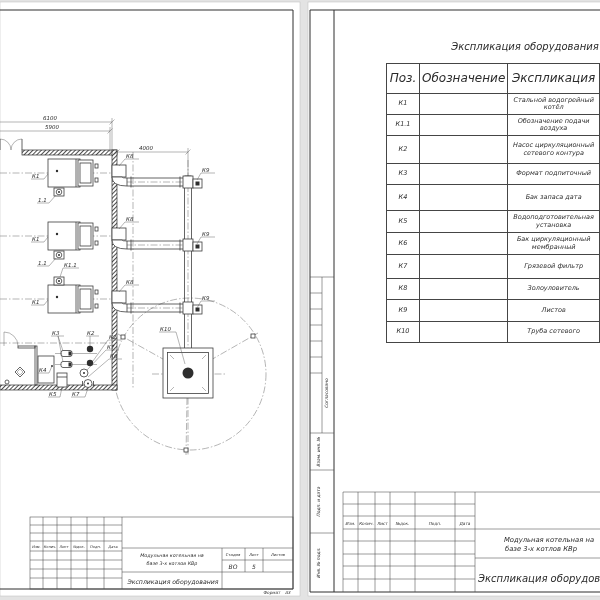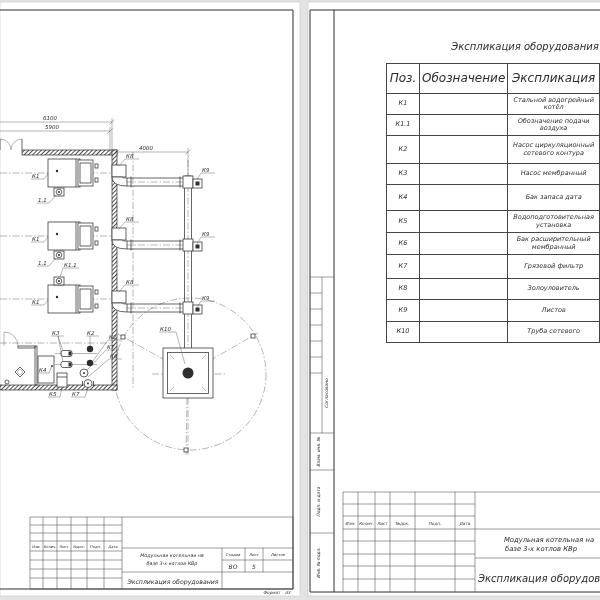--- a/index.html
+++ b/index.html
@@ -433,36 +433,36 @@
       <td>Обозначение подачи воздуха</td>
     </tr>
     <tr>
       <td>К2</td>
       <td></td>
       <td>Насос циркуляционный сетевого контура</td>
     </tr>
     <tr>
       <td>К3</td>
       <td></td>
-      <td>Насос мембранный</td>
+      <td>Формат подпиточный</td>
     </tr>
     <tr>
       <td>К4</td>
       <td></td>
       <td>Бак запаса дата</td>
     </tr>
     <tr>
       <td>К5</td>
       <td></td>
       <td>Водоподготовительная установка</td>
     </tr>
     <tr>
       <td>К6</td>
       <td></td>
-      <td>Бак расширительный мембранный</td>
+      <td>Бак циркуляционный мембранный</td>
     </tr>
     <tr>
       <td>К7</td>
       <td></td>
       <td>Грязевой фильтр</td>
     </tr>
     <tr>
       <td>К8</td>
       <td></td>
       <td>Золоуловитель</td>

